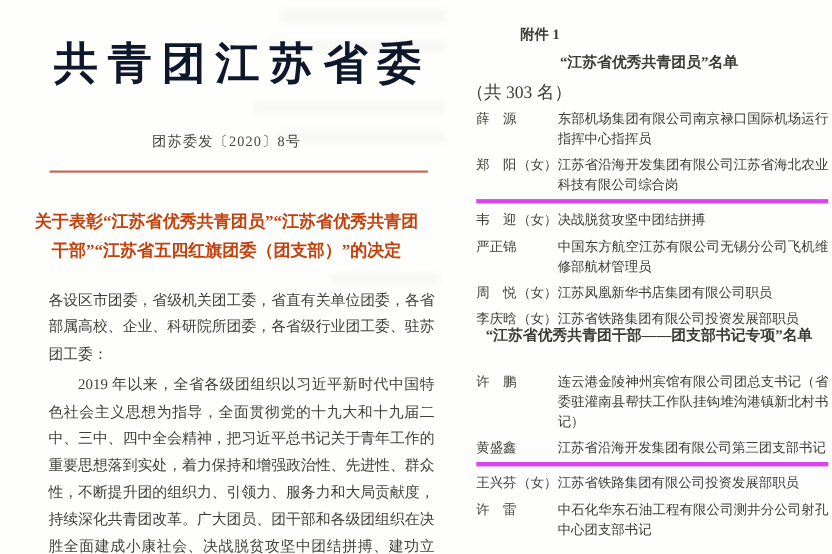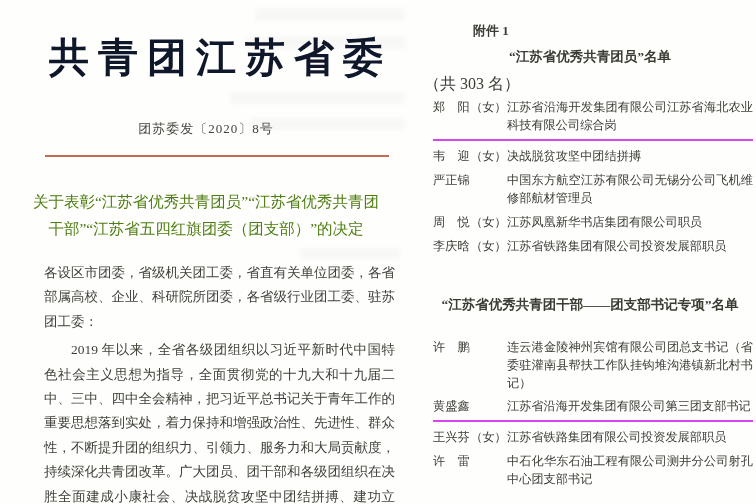--- a/index.html
+++ b/index.html
@@ -23,21 +23,21 @@
     position:absolute;top:120px;left:0;width:412px;
     text-align:center;font-size:13px;color:#45443d;letter-spacing:1px;
   }
   .red-rule{
     position:absolute;top:155px;left:45px;width:344px;height:2px;
     background:#c4695a;
   }
   .doc-title{
     position:absolute;top:188px;left:28px;width:356px;
     text-align:center;font-size:15.5px;line-height:27px;
-    font-weight:normal;color:#4d7c0f;
+    font-weight:bold;color:#c2410c;
   }
   .doc-body{
     position:absolute;top:261px;left:44px;width:351px;
     font-size:13.5px;line-height:24.4px;color:#403f37;
     text-align:justify;
   }
   .doc-body p{margin:0;}
   .doc-body p.indent{text-indent:2em;margin-top:4px;}
 
   
@@ -61,21 +61,21 @@
   }
   .sec2-title{top:296px;}
   .rows{position:absolute;left:9px;right:3px;}
   .rows1{top:99px;}
   .rows2{top:338px;}
   .row{
     display:flex;align-items:flex-start;
     font-size:12.2px;line-height:18px;
     margin-bottom:5px;padding-bottom:1px;
   }
-  .row.underlined{border-bottom:2px solid #d946ef;padding-bottom:4px;margin-bottom:6px;font-family:Liberation Mono, monospace;}
+  .row.underlined{border-bottom:4px solid #d946ef;padding-bottom:4px;margin-bottom:6px;}
   .namecell{width:74px;flex:0 0 74px;display:flex;}
   .person-name{white-space:nowrap;}
   .person-gender{white-space:nowrap;margin-left:1px;font-size:12px;}
   .person-org{flex:1;text-align:justify;}
 </style>
 </head>
 <body>
 
 <div class="stage">
 
@@ -102,20 +102,26 @@
   </div>
 
   <div class="page-right">
 
     <div class="attach-label">附件 1</div>
 
     <div class="sec-title sec1-title">“江苏省优秀共青团员”名单</div>
     <div class="sec-sub">（共 303 名）</div>
 
     <div class="rows rows1">
+        <div class="row">
+          <span class="namecell">
+            <span class="person-name">薛　源</span>
+          </span>
+          <span class="person-org">东部机场集团有限公司南京禄口国际机场运行指挥中心指挥员</span>
+        </div>
         <div class="row underlined">
           <span class="namecell">
             <span class="person-name">郑　阳</span>
             <span class="person-gender">（女）</span>
           </span>
           <span class="person-org">江苏省沿海开发集团有限公司江苏省海北农业科技有限公司综合岗</span>
         </div>
         <div class="row">
           <span class="namecell">
             <span class="person-name">韦　迎</span>

